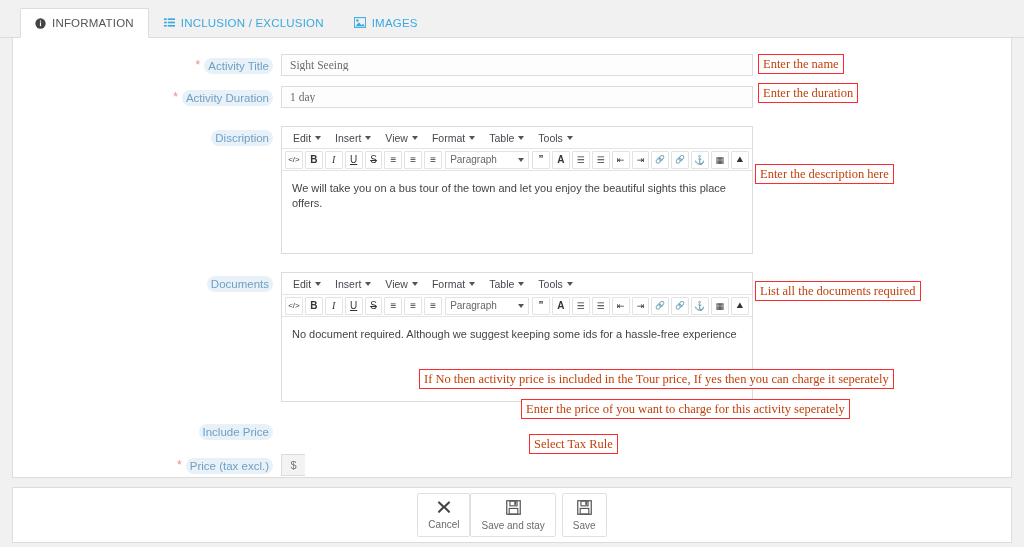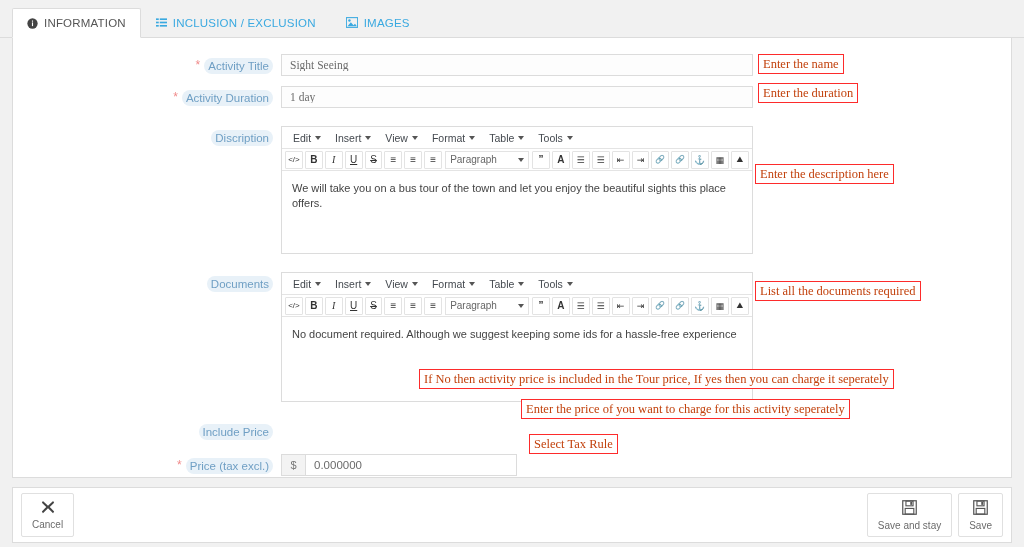--- a/index.html
+++ b/index.html
@@ -16,21 +16,21 @@
     background: #f1f1f1;
   }
 
   
   .tabs {
     position: absolute; left: 0; top: 0;
     width: 1024px; height: 38px;
     background: #f1f1f1;
     border-bottom: 1px solid #dcdcdc;
     display: flex; align-items: flex-end;
-    padding-left: 12px;
+    padding-left: 20px;
   }
   .tab {
     height: 30px;
     display: flex; align-items: center; gap: 6px;
     padding: 0 14px;
     font-size: 11.5px;
     letter-spacing: .2px;
     color: #3aa9e0;
     background: transparent;
     border: 1px solid transparent;
@@ -200,21 +200,21 @@
     outline: none;
   }
 
   
   .footer {
     position: absolute;
     left: 12px; top: 487px;
     width: 1000px; height: 56px;
     background: #ffffff;
     border: 1px solid #dcdcdc;
-    display: flex; align-items: center; justify-content: space-between;
+    display: flex; align-items: center; justify-content: center;
     padding: 0 8px;
   }
   .fbtn {
     min-width: 40px; height: 44px;
     border: 1px solid #e0e0e0;
     background: #fff;
     display: flex; flex-direction: column;
     align-items: center; justify-content: center;
     gap: 3px;
     font-size: 10px; color: #6b6b6b;
@@ -432,21 +432,20 @@
       </div>
 
       <div class="row" style="margin-bottom:12px;">
         <div class="label-col">
           <span class="req">*</span>
           <span class="flabel">Price (tax excl.)</span>
         </div>
         <div class="field-col">
           <div class="input-group">
             <div class="ig-addon">$</div>
-            <input class="ig-input" type="text" value="0.000000" style="">
           </div>
         </div>
       </div>
 
       <div class="row">
         <div class="label-col">
           <span class="flabel plain">Tax Rule</span>
         </div>
         <div class="field-col">
           <select class="sel">

